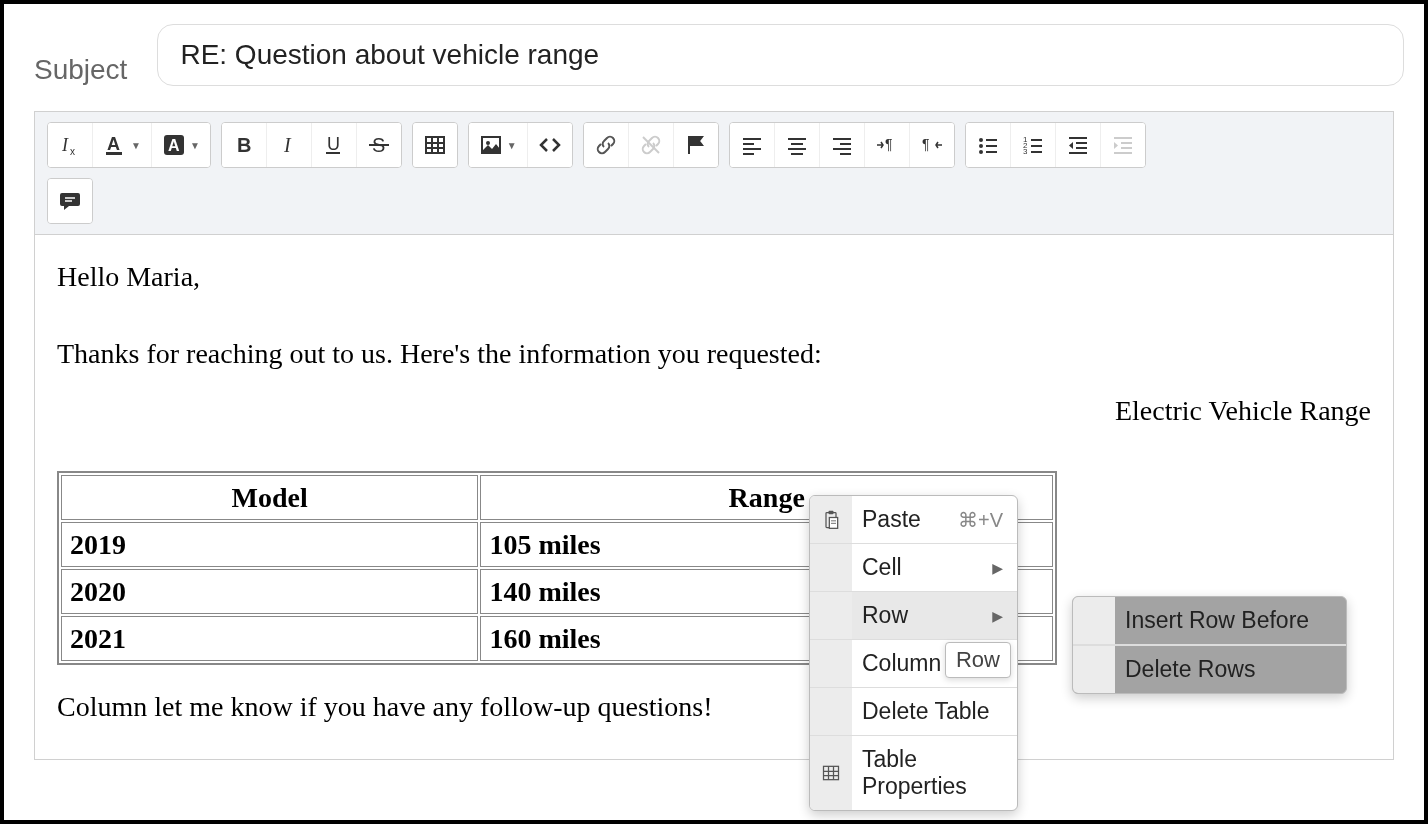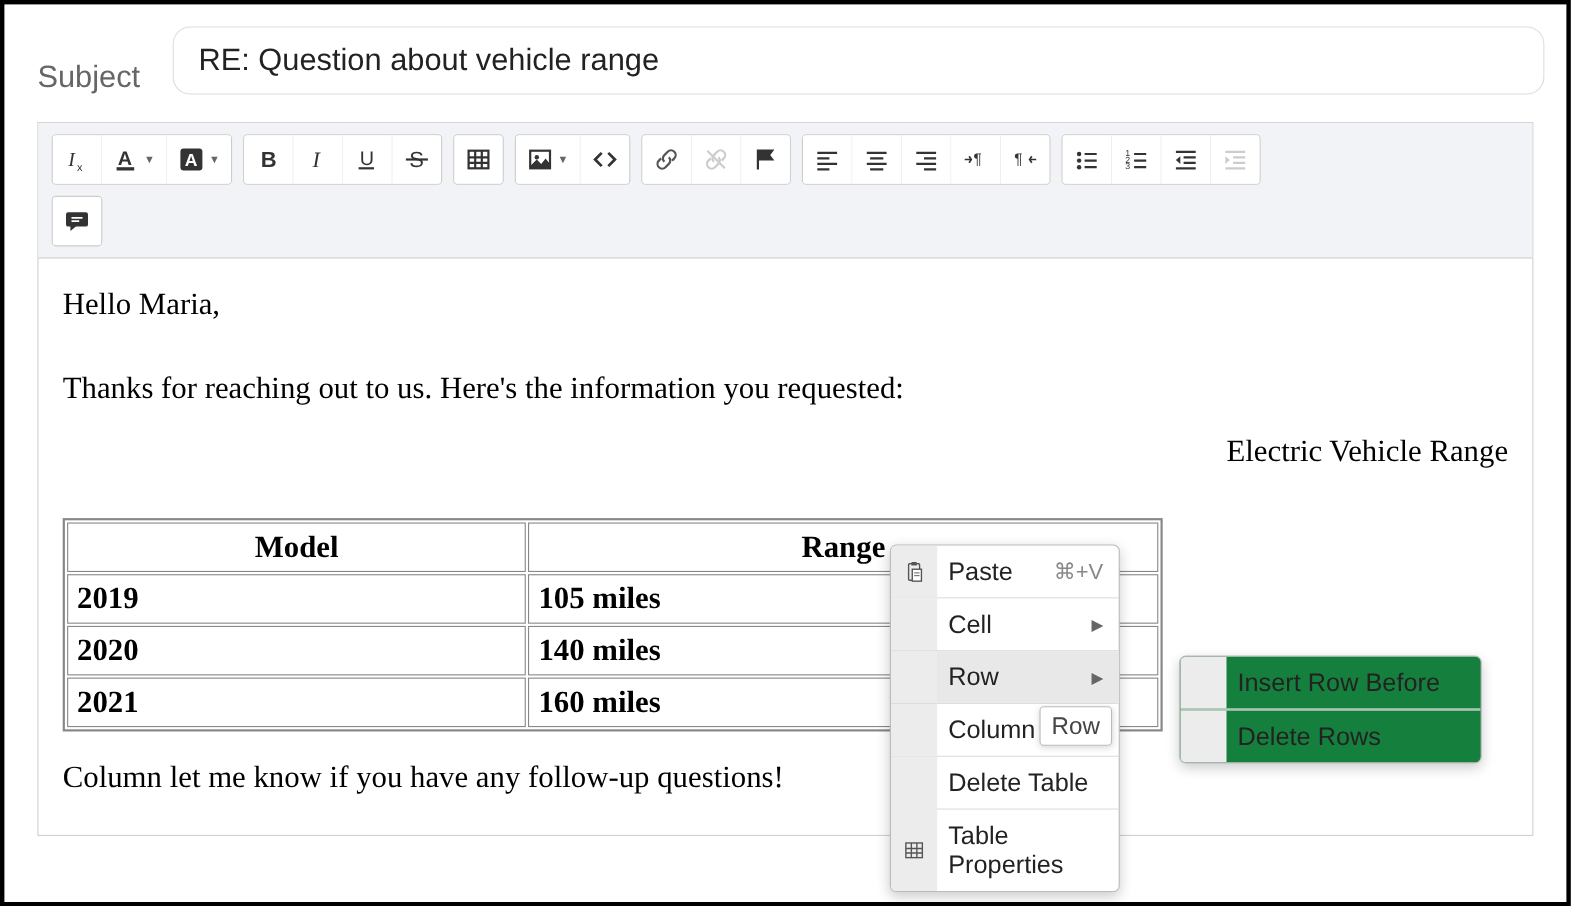--- a/index.html
+++ b/index.html
@@ -163,21 +163,21 @@
       color: #444;
       box-shadow: 0 2px 6px rgba(0,0,0,0.15);
     }
     
     
     .submenu {
       position: absolute;
       top: 592px;
       left: 1068px;
       width: 275px;
-      background: #15803d;
+      background: #a3a3a3;
       border: 1px solid #bbb;
       border-radius: 6px;
       box-shadow: 0 4px 12px rgba(0,0,0,0.2);
       font-family: -apple-system, BlinkMacSystemFont, "Segoe UI", Helvetica, Arial, sans-serif;
       font-size: 23px;
       overflow: hidden;
     }
     .submenu .menu-item { padding: 10px 16px 10px 10px; }
   </style>
 </head>

